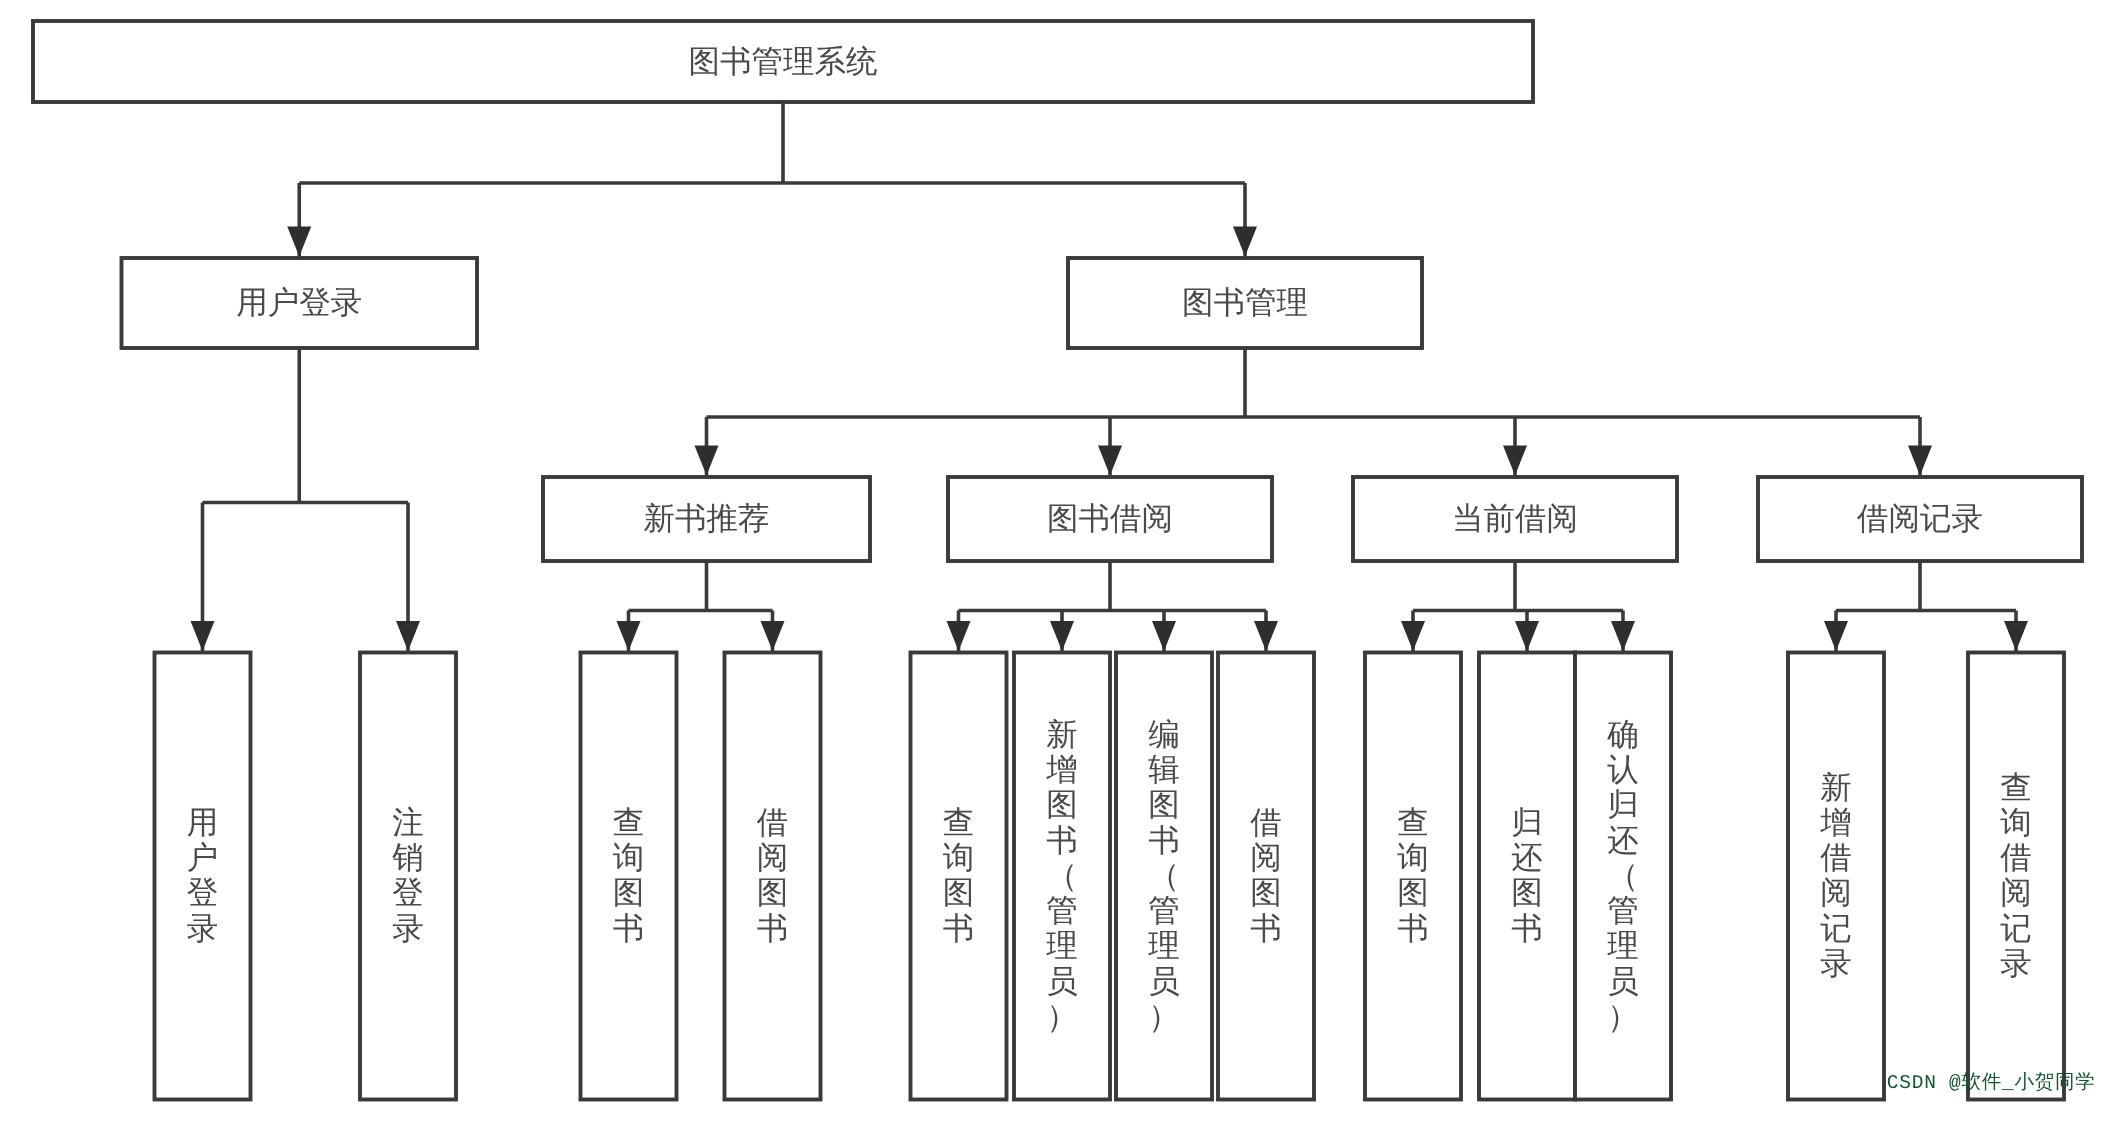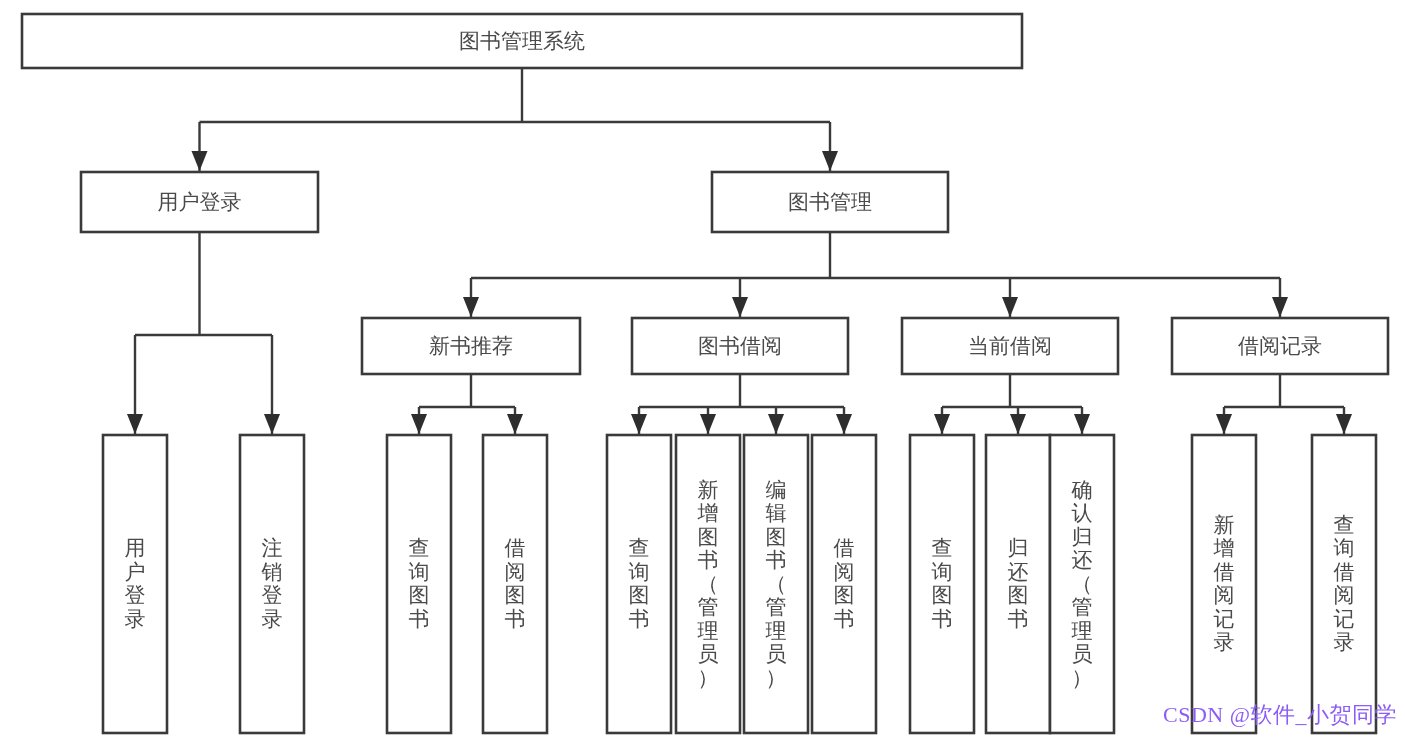--- a/index.html
+++ b/index.html
@@ -53,23 +53,23 @@
   .node-label-v {
     fill: #4a4a4a;
     font-family: "DejaVu Sans", "Liberation Sans", sans-serif;
     font-size: 21px;
     text-anchor: middle;
   }
   .watermark-text {
     position: absolute;
     right: 8px;
     bottom: 6px;
-    color: #8b5cf6;
-    font-size: 22px;
-    font-family: Liberation Serif, serif;
+    color: #14532d;
+    font-size: 13px;
+    font-family: Liberation Mono, monospace;
     letter-spacing: 0.5px;
     white-space: nowrap;
     user-select: none;
   }
 </style>
 </head>
 <body>
 
 <div id="diagram-root">
   <svg id="diagram-svg" viewBox="0 0 1405 747">

